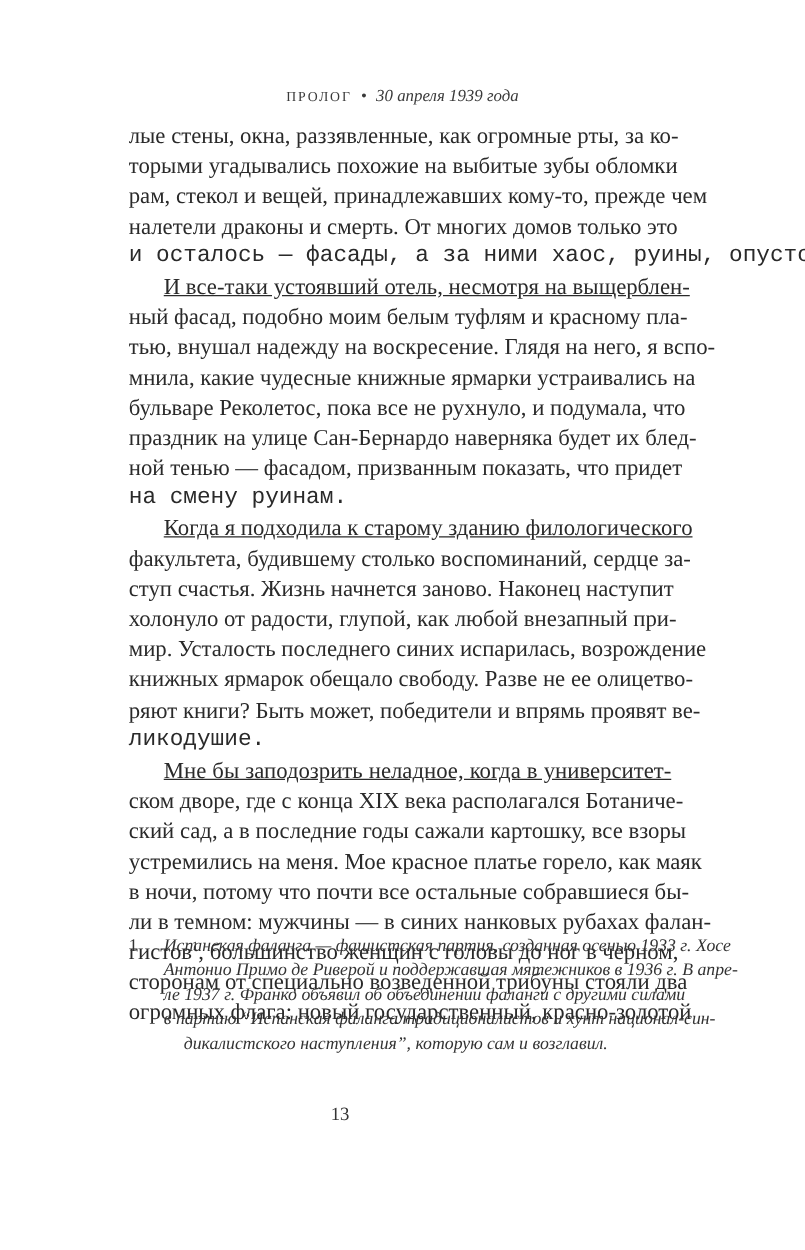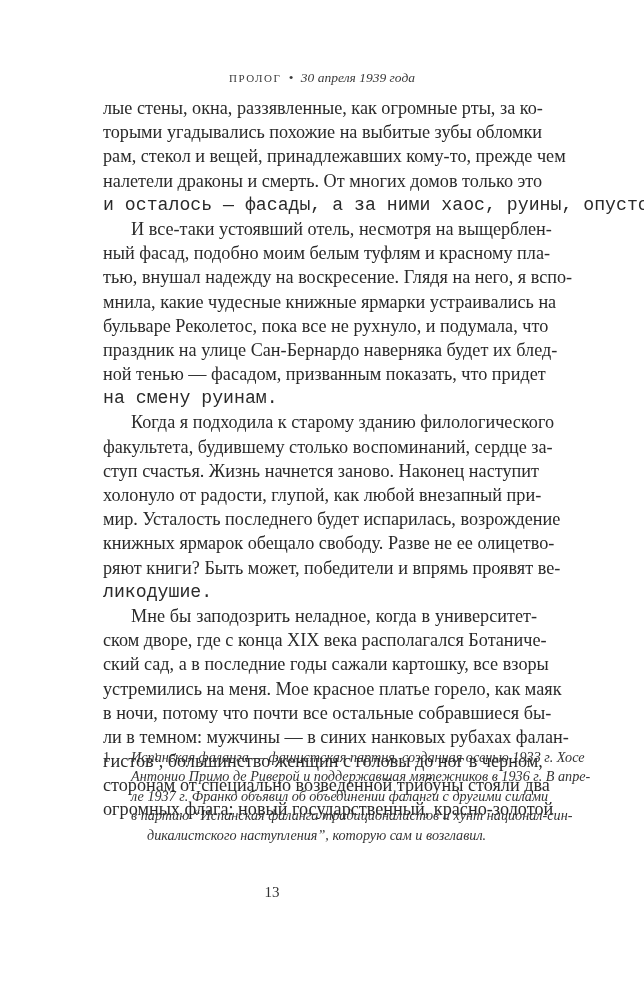--- a/index.html
+++ b/index.html
@@ -4,21 +4,21 @@
 <style>
   html, body { margin: 0; padding: 0; background: #ffffff; }
   body { width: 644px; height: 1000px; position: relative; overflow: hidden; font-family: "Liberation Serif", "DejaVu Serif", serif; color: #2a2a2a; }
   .running-head { position: absolute; top: 68px; left: 0; width: 644px; text-align: center; font-size: 13.5px; color: #3a3a3a; }
   .running-head .sc { letter-spacing: 1.5px; font-size: 16px; font-variant: small-caps; }
   .running-head .bullet { margin: 0 4px; }
   .running-head .date { font-style: italic; }
   .body-text { position: absolute; top: 96px; left: 103px; width: 434px; font-size: 18.2px; line-height: 24.2px; }
   .line { white-space: nowrap; text-align: justify; text-align-last: justify; height: 24.2px; }
   .line.last { text-align-last: left; font-family: Liberation Mono, monospace; }
-  .line.indent { padding-left: 28px; }
+  .line.indent { padding-left: 28px; text-decoration: underline; }
   sup { font-size: 10px; line-height: 0; }
   .footnote { position: absolute; top: 748px; left: 103px; width: 434px; font-size: 14.2px; line-height: 19.4px; color: #333; }
   .fn-num { position: absolute; left: 0; top: 0; }
   .fn-body { margin-left: 28px; font-style: italic; }
   .fn-line { white-space: nowrap; text-align: justify; text-align-last: justify; height: 19.4px; }
   .fn-line.last { text-align-last: left; padding-left: 16px; }
   .folio { position: absolute; top: 884px; left: 0; width: 544px; text-align: center; font-size: 15px; color: #333; }
 </style>
 </head>
 <body>
@@ -40,21 +40,21 @@
     <div class="line">тью, внушал надежду на воскресение. Глядя на него, я вспо-</div>
     <div class="line">мнила, какие чудесные книжные ярмарки устраивались на</div>
     <div class="line">бульваре Реколетос, пока все не рухнуло, и подумала, что</div>
     <div class="line">праздник на улице Сан-Бернардо наверняка будет их блед-</div>
     <div class="line">ной тенью — фасадом, призванным показать, что придет</div>
     <div class="line last">на смену руинам.</div>
     <div class="line indent">Когда я подходила к старому зданию филологического</div>
     <div class="line">факультета, будившему столько воспоминаний, сердце за-</div>
     <div class="line">ступ счастья. Жизнь начнется заново. Наконец наступит</div>
     <div class="line">холонуло от радости, глупой, как любой внезапный при-</div>
-    <div class="line">мир. Усталость последнего будет испарилась, возрождение</div>
+    <div class="line">мир. Усталость последнего синих испарилась, возрождение</div>
     <div class="line">книжных ярмарок обещало свободу. Разве не ее олицетво-</div>
     <div class="line">ряют книги? Быть может, победители и впрямь проявят ве-</div>
     <div class="line last">ликодушие.</div>
     <div class="line indent">Мне бы заподозрить неладное, когда в университет-</div>
     <div class="line">ском дворе, где с конца XIX века располагался Ботаниче-</div>
     <div class="line">ский сад, а в последние годы сажали картошку, все взоры</div>
     <div class="line">устремились на меня. Мое красное платье горело, как маяк</div>
     <div class="line">в ночи, потому что почти все остальные собравшиеся бы-</div>
     <div class="line">ли в темном: мужчины — в синих нанковых рубахах фалан-</div>
     <div class="line">гистов<sup>1</sup>, большинство женщин с головы до ног в черном,</div>

